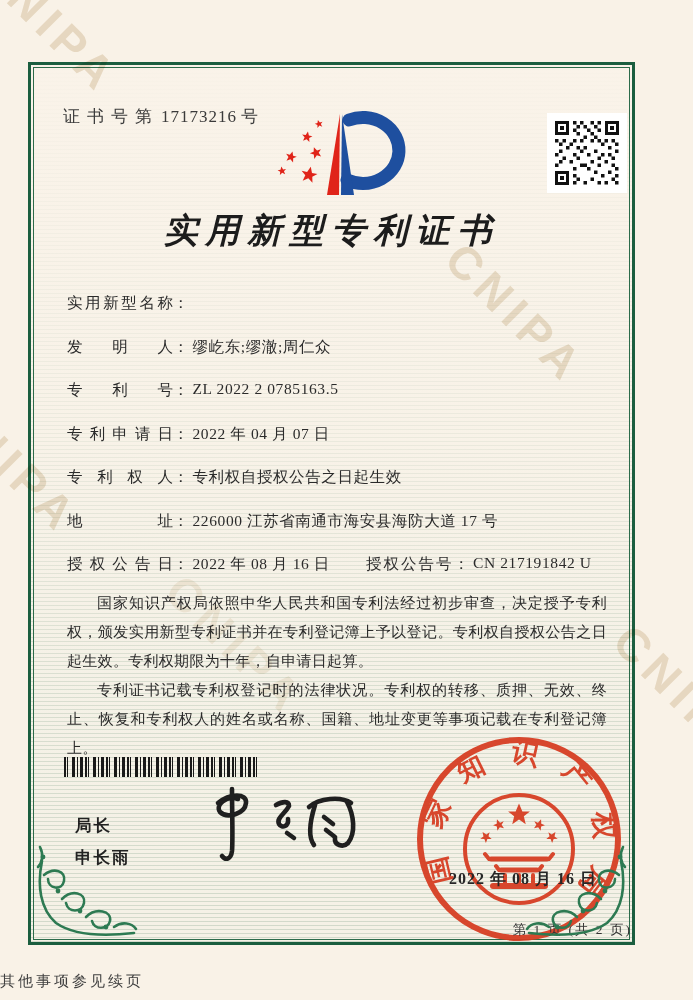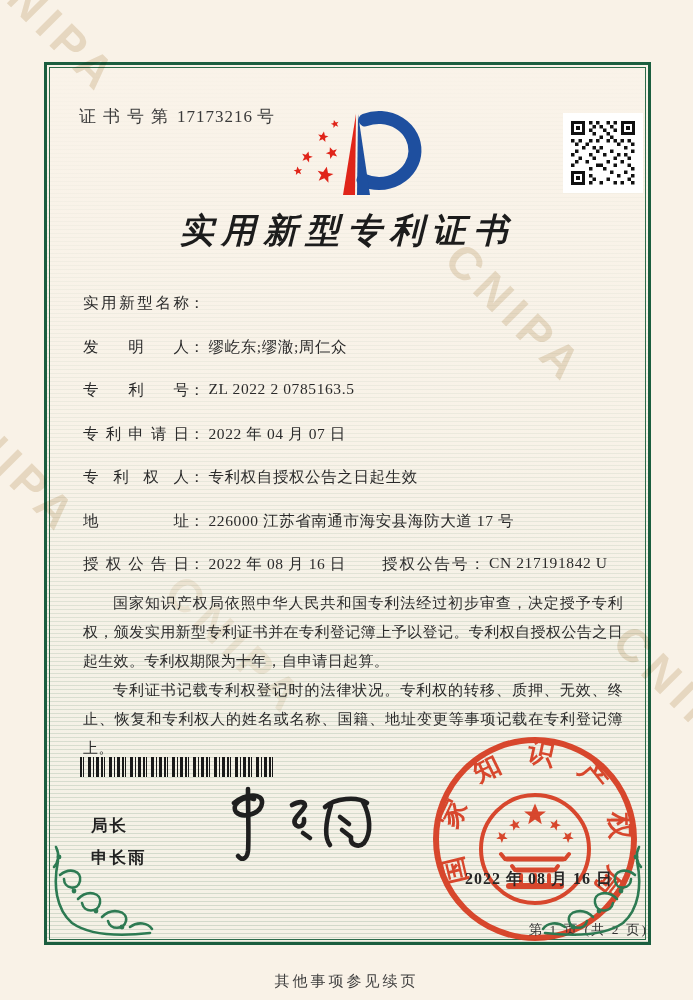--- a/index.html
+++ b/index.html
@@ -17,21 +17,21 @@
     color:#ece3d4;transform:rotate(45deg);
     mix-blend-mode:multiply;white-space:nowrap;
   }
   .wm1{left:-38px;top:-4px;}
   .wm2{left:428px;top:286px;}
   .wm3{left:-78px;top:436px;}
   .wm4{left:148px;top:618px;opacity:.55;}
   .wm5{left:596px;top:668px;}
   
   .frame{
-    position:absolute;left:44px;top:62px;width:601px;height:877px;
+    position:absolute;left:28px;top:62px;width:601px;height:877px;
     border:3px solid #1b5e3f;z-index:1;
     background-color:#f5f1e6;
     background-image:
       linear-gradient(180deg, rgba(250,243,233,.96) 0%, rgba(250,243,233,.62) 42%, rgba(243,242,233,.18) 72%, rgba(242,242,232,0) 100%),
       repeating-linear-gradient(0deg, rgba(138,168,144,.33) 0px, rgba(138,168,144,.33) 1px, transparent 1px, transparent 4px);
   }
   .frame::before{
     content:"";position:absolute;inset:2px;border:1px solid #2c6b4a;pointer-events:none;
   }
   
@@ -85,21 +85,21 @@
   .sealdate{
     position:absolute;left:386px;top:804px;width:212px;text-align:center;
     font-size:16px;font-weight:bold;color:#262626;letter-spacing:1px;z-index:4;
   }
   
   .pageinfo{
     position:absolute;left:0;top:856px;width:100%;text-align:right;
     font-size:13.5px;letter-spacing:2px;color:#333;
   }
   .contnote{
-    position:absolute;left:0;top:972px;width:100%;text-align:center;z-index:2;
+    position:absolute;left:0;top:972px;width:100%;text-align:left;z-index:2;
     font-size:15px;letter-spacing:3px;color:#3f3f3f;
   }
   .fl{position:absolute;bottom:3px;line-height:0;}
   .flbl{left:3px;}
   .flbr{right:3px;transform:scaleX(-1);}
 </style>
 </head>
 <body>
 
 <span class="wm wm1">CNIPA</span>

